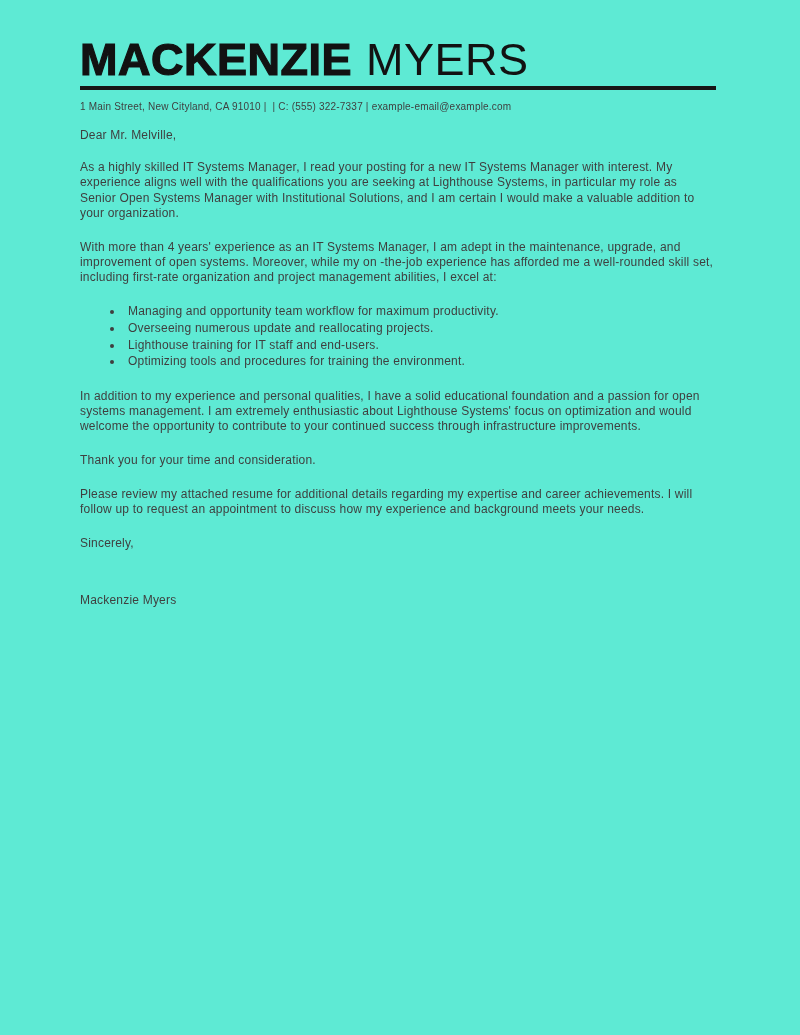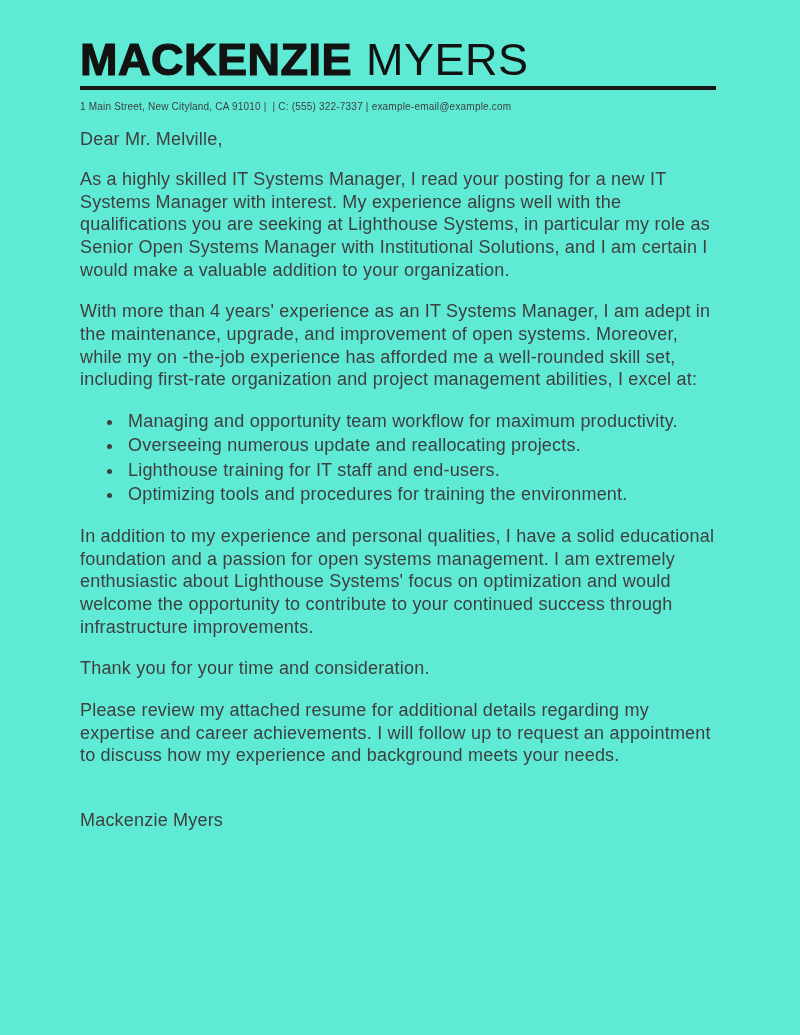--- a/index.html
+++ b/index.html
@@ -51,21 +51,21 @@
     margin-top: 9px;
     font-size: 10px;
     line-height: 1.5;
     color: #3f3f3f;
     white-space: pre-wrap;
     letter-spacing: 0.2px;
   }
 
   
   .letter-body {
-    font-size: 18px;
+    font-size: 12px;
     line-height: 1.26;
     letter-spacing: 0.2px;
   }
 
   .letter-body p {
     margin: 0 0 19px 0;
   }
 
   .salutation {
     margin-bottom: 17px !important;
@@ -115,18 +115,19 @@
       <li>Lighthouse training for IT staff and end-users.</li>
       <li>Optimizing tools and procedures for training the environment.</li>
     </ul>
 
     <p>In addition to my experience and personal qualities, I have a solid educational foundation and a passion for open systems management. I am extremely enthusiastic about Lighthouse Systems' focus on optimization and would welcome the opportunity to contribute to your continued success through infrastructure improvements.</p>
 
     <p>Thank you for your time and consideration.</p>
 
     <p>Please review my attached resume for additional details regarding my expertise and career achievements. I will follow up to request an appointment to discuss how my experience and background meets your needs.</p>
 
+    <p class="signoff">Sincerely,</p>
 
     <p class="signature">Mackenzie Myers</p>
 
   </main>
 
 </div>
 
 </body></html>

